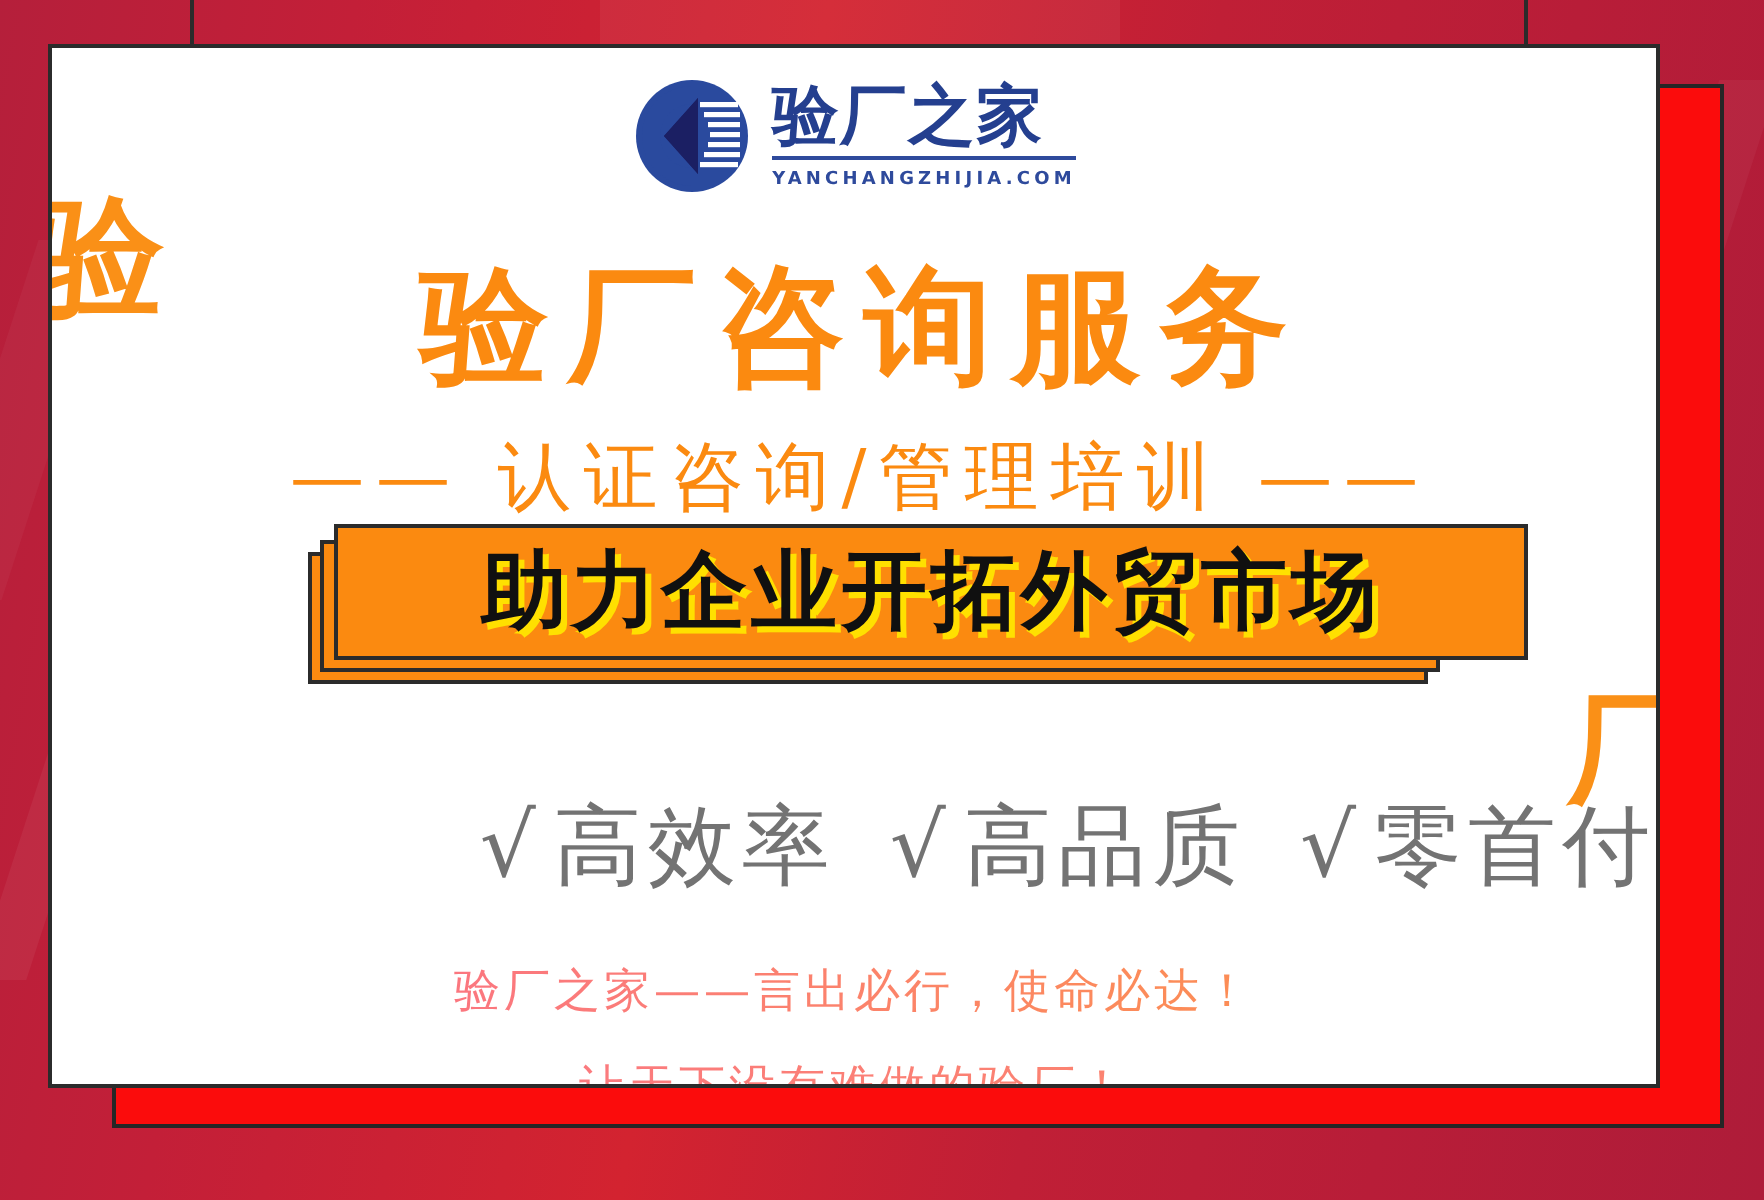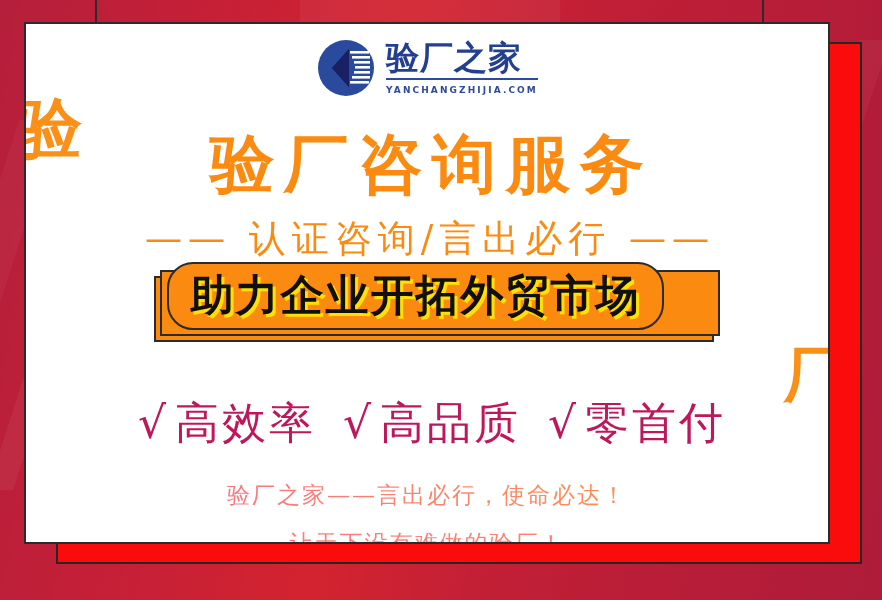--- a/index.html
+++ b/index.html
@@ -189,42 +189,42 @@
   }
   .banner-layer {
     position: absolute;
     background: #fb8a10;
     border: 2px solid #2b2b2b;
     box-sizing: border-box;
   }
   .banner-layer.l3 { left: 0px;  top: 18px; width: 560px; height: 66px; }
   .banner-layer.l2 { left: 6px;  top: 12px; width: 560px; height: 66px; }
   .banner-layer.l1 {
-    left: 13px; top: 4px; width: 497px; height: 68px;
-    display: flex; align-items: center; justify-content: center; border-radius: 26px;
+    left: 13px; top: 4px; width: 597px; height: 68px;
+    display: flex; align-items: center; justify-content: center;
   }
   .banner-text {
     font-size: 43px;
     font-weight: 900;
     color: #101010;
     letter-spacing: 2px;
     text-shadow: 3px 3px 0 #ffe000;
     white-space: nowrap;
     font-family: "DejaVu Sans", "Liberation Sans", sans-serif;
   }
 
   
   .benefits {
     position: absolute;
     left: 0;
     right: 0;
     top: 370px;
-    text-align: center;
+    text-align: right;
     font-size: 44px;
-    color: #be185d;
+    color: #737373;
     letter-spacing: 3px;
     white-space: nowrap;
     font-family: "DejaVu Serif", "Liberation Serif", serif;
   }
   .benefits .tick {
     font-size: 44px;
     margin: 0 6px 0 10px;
     font-family: "DejaVu Sans", "Liberation Sans", sans-serif;
   }
 
@@ -295,21 +295,21 @@
         </svg>
       </span>
       <span class="logo-text">
         <span class="logo-cn">验厂之家</span>
         <span class="logo-url">YANCHANGZHIJIA.COM</span>
       </span>
     </div>
 
     <div class="headline">验厂咨询服务</div>
 
-    <div class="subhead">—— 认证咨询/言出必行 ——</div>
+    <div class="subhead">—— 认证咨询/管理培训 ——</div>
 
     <div class="banner-wrap">
       <div class="banner-layer l3"></div>
       <div class="banner-layer l2"></div>
       <div class="banner-layer l1">
         <span class="banner-text">助力企业开拓外贸市场</span>
       </div>
     </div>
 
     <div class="benefits">

